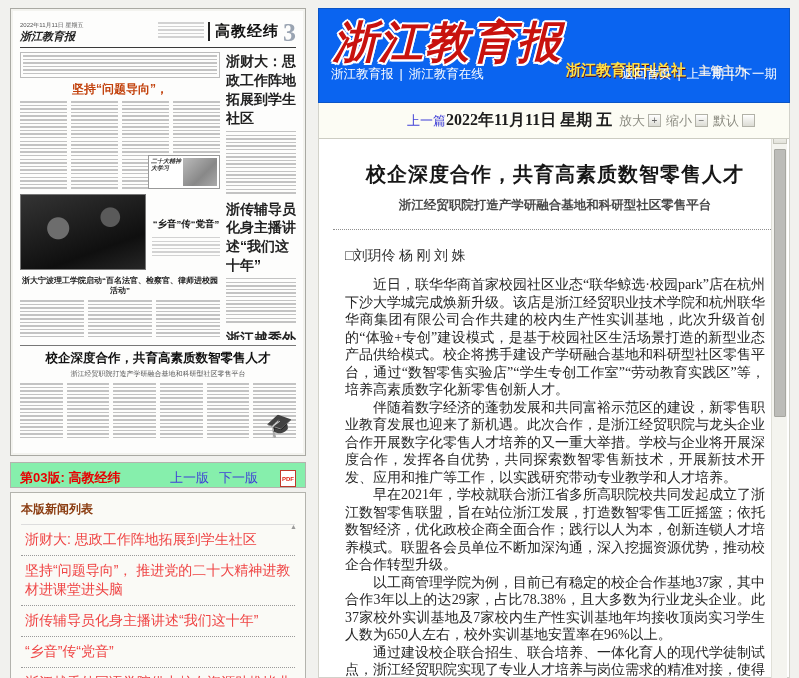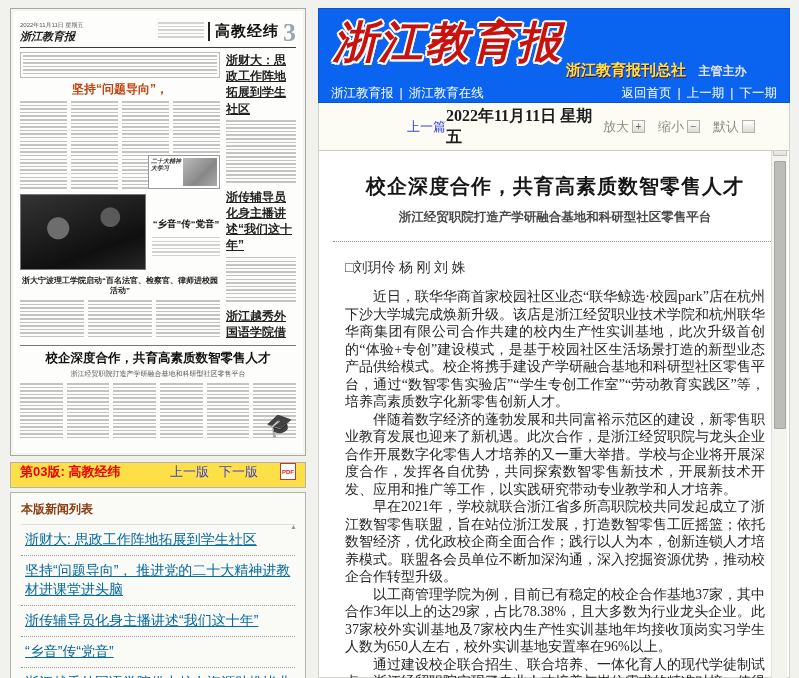--- a/index.html
+++ b/index.html
@@ -39,80 +39,80 @@
   .np-inset{ position:absolute; right:0; bottom:0; width:72px; height:34px; background:#fff; border:1px solid #999; display:flex; gap:2px; padding:2px;}
   .np-inset-label{ font-size:6px; font-style:italic; font-weight:bold; color:#333; width:30px; line-height:7px;}
   .np-inset-img{ flex:1; background:linear-gradient(135deg,#bbb,#888 60%,#aaa);}
   .np-photo-row{ display:flex; gap:6px; margin-top:5px; height:76px;}
   .np-photo{ width:126px; flex:none; background: radial-gradient(circle at 30% 45%, #6d6d6d 0 11%, transparent 12%), radial-gradient(circle at 72% 30%, #5a5a5a 0 9%, transparent 10%), linear-gradient(160deg,#343434,#0f0f0f 70%,#262626); border:1px solid #777;}
   .np-photo-side{ flex:1;}
   .np-caption{ font-size:9.5px; font-weight:900; text-align:center; color:#111; margin-top:24px;}
   .np-cap-fake{ height:22px; margin-top:6px;}
   .np-h2{ font-size:8px; font-weight:bold; text-align:center; color:#222; margin:6px 2px 3px; line-height:1.3;}
   .cols3{ height:40px;}
-  .np-sh{ font-size:12px; font-weight:bold; color:#222; line-height:1.35; margin-bottom:3px;text-decoration:underline;}
+  .np-sh{ font-size:14px; font-weight:bold; color:#222; line-height:1.35; margin-bottom:3px;}
   .np-side .fake, .np-side .fake-lt{ margin-bottom:5px;}
   .np-bottom{ border-top:1px solid #777; margin-top:5px; padding-top:4px;}
   .np-bh{ text-align:center; font-size:12.5px; font-weight:900; color:#111;}
   .np-bs{ text-align:center; font-size:7px; color:#555; margin:2px 0 4px;}
   .cols6{ height:58px; position:relative;}
   .np-cap-icon{ position:absolute; right:2px; bottom:2px; font-size:22px; filter:grayscale(1); transform:rotate(-12deg);}
   
   .ver-bar{
     position:absolute; left:10px; top:462px; width:296px; height:26px;
-    border:1px solid #b3b3ad; background:#fde047;
-    display:flex; align-items:flex-start; padding:0 9px; gap:8px;
+    border:1px solid #b3b3ad; background:#86efac;
+    display:flex; align-items:flex-end; padding:0 9px; gap:8px;
   }
   .ver-label{ color:#e80000; font-weight:bold; font-size:13px; flex:none;}
   .ver-links{ margin-left:auto; display:flex; gap:10px; font-size:13px; color:#3f3fd6;}
   .ver-links span{ cursor:pointer;}
   .pdf-icon{ margin-left:14px; width:16px; height:17px; background:#fff; border:1px solid #c0392b; position:relative; display:flex; align-items:center; justify-content:center; cursor:pointer; flex:none;}
   .pdf-txt{ font-size:6px; font-weight:bold; color:#d21; letter-spacing:0;}
   
   .news-box{
     position:absolute; left:10px; top:492px; width:296px; height:210px;
     border:1px solid #b3b3ad; background:#fafaf6; padding:6px 10px 0 10px;
   }
   .news-title{ color:#8b3d12; font-weight:bold; font-size:12px; padding:2px 0 6px; border-bottom:1px solid #ddd;}
   .news-arrow{ position:absolute; right:8px; top:30px; font-size:7px; color:#999; cursor:pointer;}
   .news-box ul{ list-style:none;}
   .news-box li{
-    font-size:14px; color:#0369a1; line-height:19px;
-    padding:5px 2px 6px 4px; border-bottom:1px dotted #9a9a9a; cursor:pointer;text-decoration:underline;
+    font-size:14px; color:#ef4444; line-height:19px;
+    padding:5px 2px 6px 4px; border-bottom:1px dotted #9a9a9a; cursor:pointer;
   }
   
   .site-header{
     position:absolute; left:318px; top:8px; width:472px; height:95px;
     background:#0a64f0; border:1px solid #0b55c6;
   }
   .masthead{
     position:absolute; left:14px; top:4px;
     font-family:"DejaVu Serif",serif; font-style:italic; font-weight:bold;
     font-size:44px; letter-spacing:2px; color:#c8120e; cursor:pointer;
     text-shadow: 2px 0 0 #fff, -2px 0 0 #fff, 0 2px 0 #fff, 0 -2px 0 #fff,
                  1.5px 1.5px 0 #fff, -1.5px -1.5px 0 #fff, 1.5px -1.5px 0 #fff, -1.5px 1.5px 0 #fff;
   }
   .pub-line{ position:absolute; left:247px; top:52px; white-space:nowrap;}
   .pub{ color:#fde047; font-weight:bold; font-size:15px; text-shadow:0.5px 0.5px 0 #5a0000;}
   .pub-role{ color:#e5e5e5; font-weight:bold; font-size:12px; margin-left:8px;}
-  .hdr-nav{ position:absolute; left:12px; right:12px; bottom:0; display:flex; justify-content:space-between; color:#fff; font-size:12.5px;}
+  .hdr-nav{ position:absolute; left:12px; right:12px; bottom:19px; display:flex; justify-content:space-between; color:#fff; font-size:12.5px;}
   .hdr-nav span{ cursor:pointer;}
   .hdr-nav .sep{ margin:0 6px; cursor:default;}
   
   .right-panel{
     position:absolute; left:318px; top:103px; width:472px; height:575px;
     background:#fff; border:1px solid #d2d2ca; border-top:none;
   }
   .date-bar{
-    height:48px; background:#fcfcf4; border-bottom:1px solid #ccccc2;
+    height:36px; background:#fcfcf4; border-bottom:1px solid #ccccc2;
     display:flex; align-items:center; font-size:13px;
   }
   .prev-article{ color:#3f3fd6; margin-left:88px; cursor:pointer;}
   .date-text{ flex:1; text-align:left; font-family:"Liberation Serif",serif; font-weight:bold; font-size:16px; color:#1c1c1c;}
-  .view-controls{ display:flex; align-items:center; gap:13px; padding-right:34px; color:#8d8d83;}
+  .view-controls{ display:flex; align-items:center; gap:5px; padding-right:34px; color:#8d8d83;}
   .ctrl{ display:flex; align-items:center; gap:3px;}
   .mini-btn{
     width:13px; height:13px; border:1px solid #b2b2a8; background:linear-gradient(#ffffff,#dcdcd4);
     font-size:10px; line-height:11px; text-align:center; color:#666; cursor:pointer;
   }
   .article-area{ position:relative; height:542px; overflow:hidden;}
   .article-inner{ position:absolute; left:26px; width:420px; top:22px;}
   .article-title{ text-align:center; font-size:20px; font-weight:bold; color:#161616; letter-spacing:1px;}
   .article-subtitle{ text-align:center; font-size:12.5px; font-weight:bold; color:#4a4a4a; margin-top:9px;}
   .divider{ border-top:1px dotted #8f8f8f; margin:15px -12px 17px -12px;}

